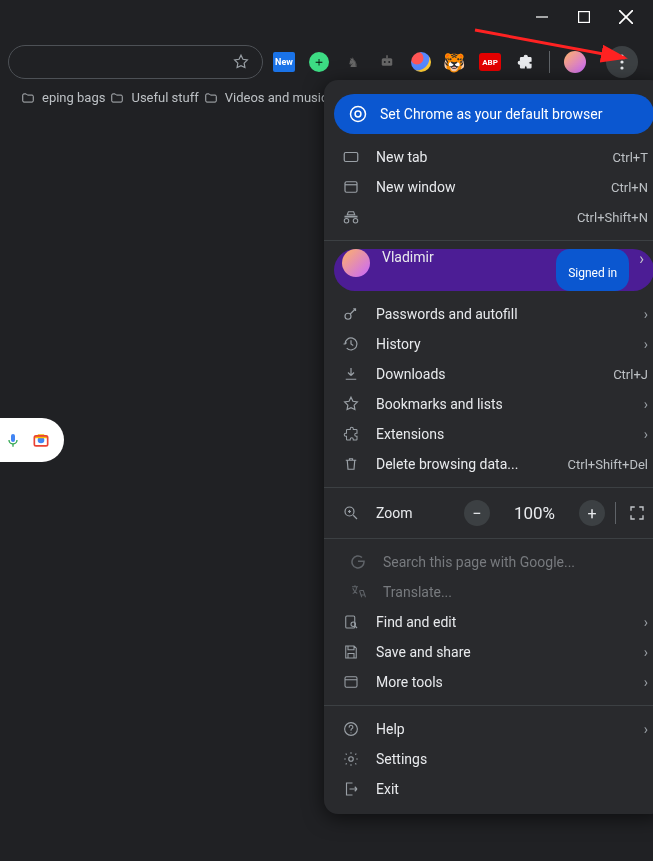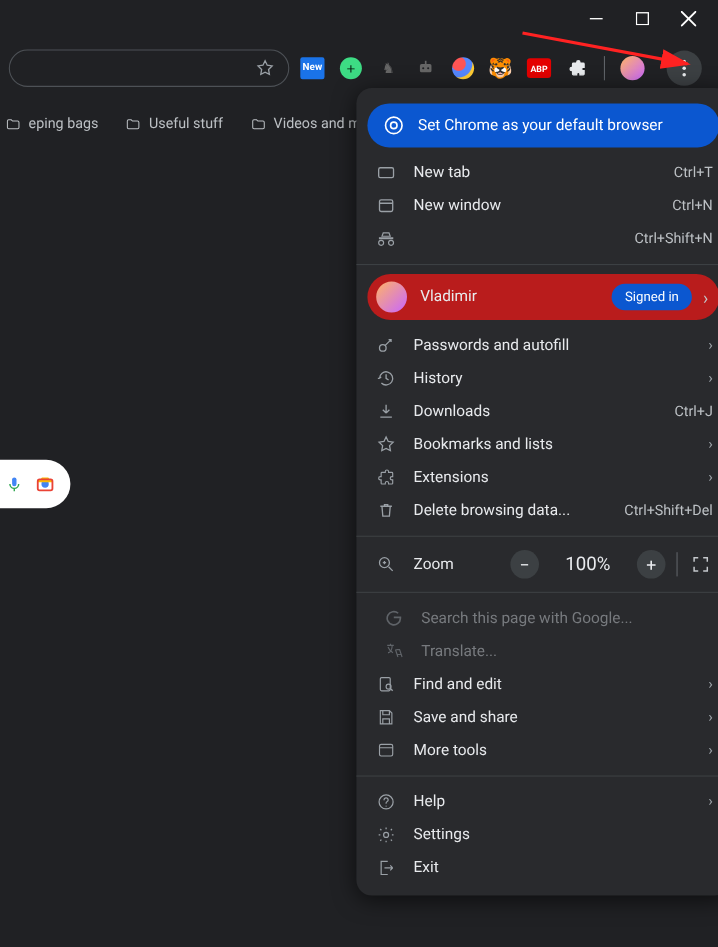--- a/index.html
+++ b/index.html
@@ -16,44 +16,44 @@
   .ext.plus { background:#3ddc84; border-radius:50%; color:#000; }
   .ext.dark { color:#666; }
   .ext.multi { background:radial-gradient(circle at 30% 30%, #ff5555 0 30%, #5588ff 35% 60%, #ffcc33 65% 100%); border-radius:50%; }
   .ext.tiger { font-size:18px; }
   .ext.abp { background:#e40000; color:#fff; font-size:8px; font-weight:bold; border-radius:3px; width:22px; height:18px; }
   .ext.puzzle { color:#e8eaed; }
   .avatar { width:22px; height:22px; border-radius:50%; background:linear-gradient(135deg,#ffb366, #c866ff); }
   .three-dots-btn { width:32px; height:32px; border-radius:50%; background:#3c4043; display:flex; align-items:center; justify-content:center; cursor:pointer; margin-left:6px; }
   .three-dots-btn svg { width:4px; height:16px; }
   
-  .bookmarks { position:absolute; top:90px; left:0; height:30px; display:flex; align-items:flex-end; gap:24px; color:#bcc0c4; font-size:13px; padding-left:4px; }
+  .bookmarks { position:absolute; top:90px; left:0; height:30px; display:flex; align-items:flex-start; gap:4px; color:#bcc0c4; font-size:13px; padding-left:20px; }
   .bk { display:flex; align-items:center; gap:6px; cursor:pointer;}
   .bk svg{ width:16px; height:14px; }
   
   .search-pill { position:absolute; top:418px; left:0; width:64px; height:44px; background:#fff; border-top-right-radius:22px; border-bottom-right-radius:22px; display:flex; align-items:center; justify-content:space-around; padding:0 8px 0 0; }
   .mic { width:16px; height:16px; }
   .cam { width:20px; height:20px; }
   
   .arrow { position:absolute; top:20px; left:470px; pointer-events:none; }
   
   .menu { position:absolute; top:80px; left:324px; width:340px; background:#292a2d; border-radius:14px; box-shadow:0 4px 20px rgba(0,0,0,0.6); padding:10px 0; }
   .promo { margin:4px 10px 8px 10px; height:40px; background:#0b57d0; border-radius:20px; display:flex; align-items:center; gap:12px; padding:0 14px; color:#fff; font-size:14px; cursor:pointer;}
   .item { height:30px; display:flex; align-items:center; padding:0 16px; font-size:14px; color:#e8eaed; cursor:pointer; position:relative; }
   .item .ico { width:22px; display:flex; align-items:center; justify-content:center; margin-right:14px; color:#9aa0a6; }
   .item .shortcut { margin-left:auto; color:#bcc0c4; font-size:13px; }
   .item .chevron { margin-left:auto; color:#9aa0a6; }
   .item.dis { color:#777a7e; cursor:default;padding-left:23px;}
   .item.dis .ico { color:#5f6368; }
   .sep { height:1px; background:#3c4043; margin:8px 0; }
   
-  .profile-row { margin:0 10px; height:42px; background:#b91c1c; border-radius:22px; display:flex; align-items:center; padding:0 10px 0 8px; cursor:pointer;}
+  .profile-row { margin:0 10px; height:42px; background:#4c1d95; border-radius:22px; display:flex; padding:0 10px 0 8px; cursor:pointer;}
   .profile-row .avatar-sm { width:28px; height:28px; border-radius:50%; background:linear-gradient(135deg,#ffb366, #c866ff); margin-right:12px;}
   .profile-row .name { font-size:14px; }
-  .profile-row .badge { margin-left:auto; background:#0b57d0; color:#fff; font-size:12px; padding:5px 12px; border-radius:14px;}
+  .profile-row .badge { margin-left:auto; background:#0b57d0; color:#fff; font-size:12px; padding:17px 12px; border-radius:14px;}
   .profile-row .chev { margin-left:10px; color:#c4c7cb; }
   
   .zoom-row { height:34px; display:flex; align-items:center; padding:0 16px; font-size:14px;}
   .zoom-row .ico { width:22px; margin-right:14px; color:#9aa0a6; display:flex; align-items:center; justify-content:center;}
   .zoom-row .spacer { flex:1; }
   .zoom-btn { width:26px; height:26px; border-radius:50%; background:#3c4043; display:flex; align-items:center; justify-content:center; cursor:pointer; color:#e8eaed; font-size:16px;}
   .zoom-val { margin:0 24px; font-size:17px;}
   .zoom-div { width:1px; height:22px; background:#5f6368; margin:0 10px;}
   .fullscr { width:22px; height:22px; display:flex; align-items:center; justify-content:center; cursor:pointer; color:#c4c7cb;}
   

